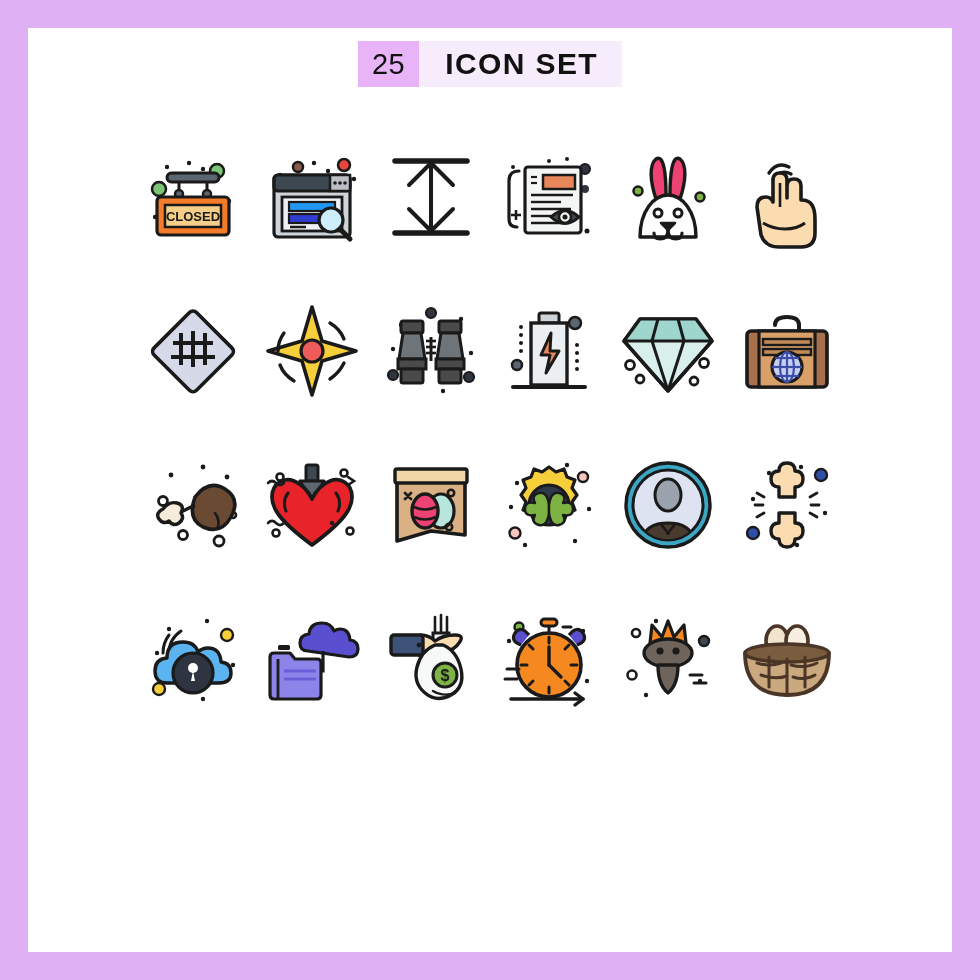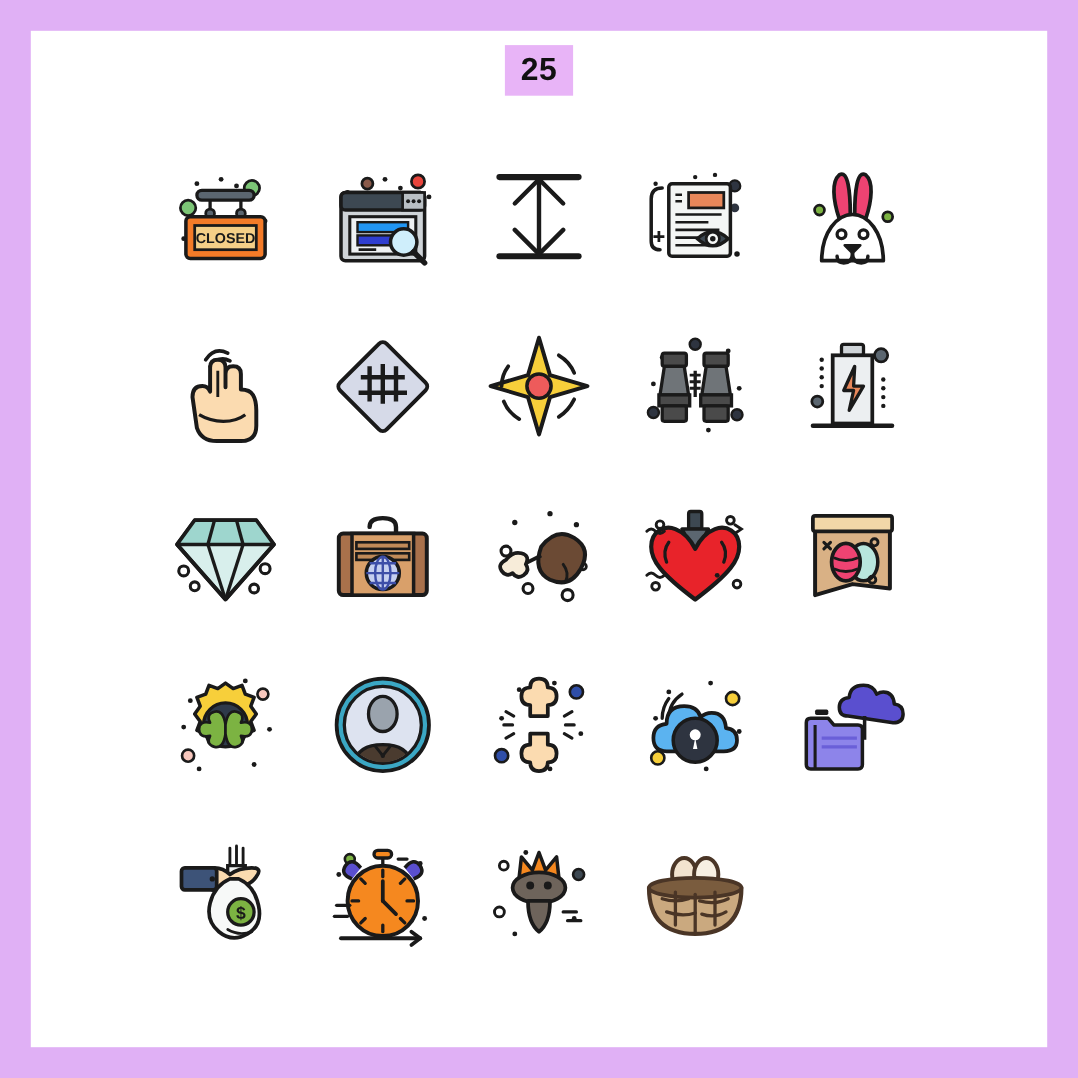--- a/index.html
+++ b/index.html
@@ -26,54 +26,55 @@
     width: 924px; height: 72px;
     display: flex; align-items: center; justify-content: center;
   }
   .title-wrap {
     display: flex; align-items: stretch; height: 46px;
   }
   .count-badge {
     background: #e8b4f7;
     display: flex; align-items: center; justify-content: center;
     padding: 0 14px;
-    font-size: 29px; font-weight: bold; color: #111111;
+    font-size: 29px; font-weight: normal; color: #111111;
     letter-spacing: 0.5px;
   }
   .title-text {
     background: #f7ecfb;
     display: flex; align-items: center;
     padding: 0 24px 0 26px;
     font-size: 30px; font-weight: bold; color: #111111;
     letter-spacing: 1.4px;
   }
 
   
   #grid {
     position: absolute;
     left: 106px; top: 96px;
     width: 712px;
     display: grid;
-    grid-template-columns: repeat(5, 1fr);
+    grid-template-columns: repeat(6, 1fr);
     grid-auto-rows: 146px;
     row-gap: 8px;
   }
   .cell {
     display: flex; align-items: center; justify-content: center;
   }
   .cell svg { display: block; }
 </style>
 </head>
 <body>
 
 <div id="page">
 
   <div id="header">
     <div class="title-wrap">
       <div class="count-badge">25</div>
+      <div class="title-text">ICON SET</div>
     </div>
   </div>
 
   <div id="grid">
 
     <div class="cell">
       <svg width="104" height="104" viewBox="0 0 104 104">
         <circle cx="76" cy="26" r="7" fill="#7cc576" stroke="#1a1a1a" stroke-width="2.5"></circle>
         <circle cx="18" cy="44" r="7" fill="#7cc576" stroke="#1a1a1a" stroke-width="2.5"></circle>
         <circle cx="26" cy="22" r="2.2" fill="#1a1a1a"></circle>

